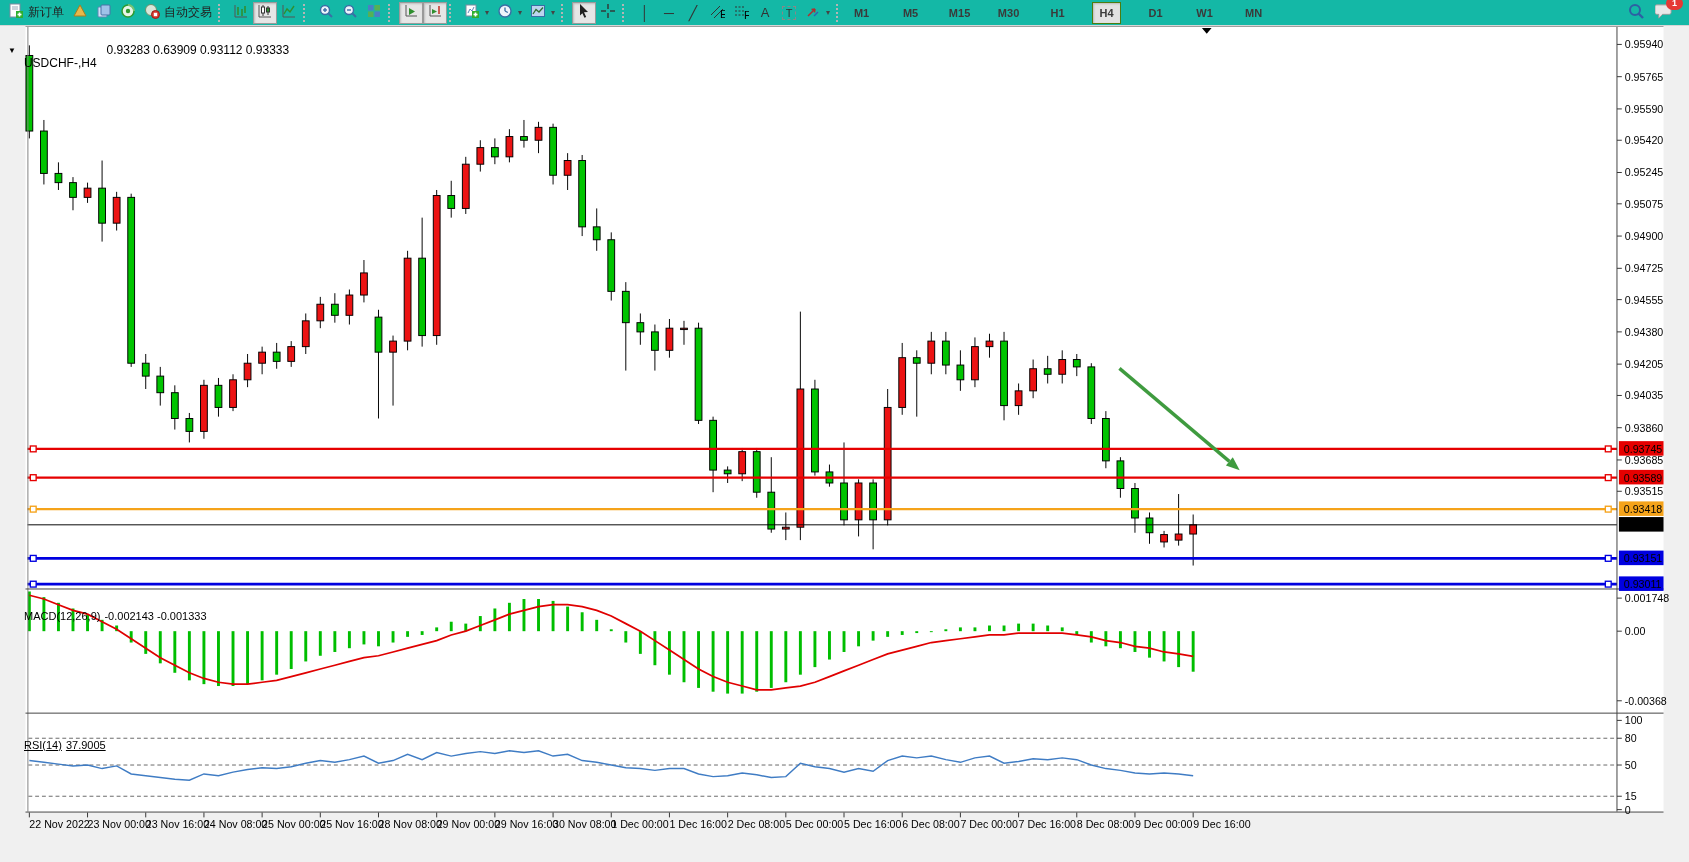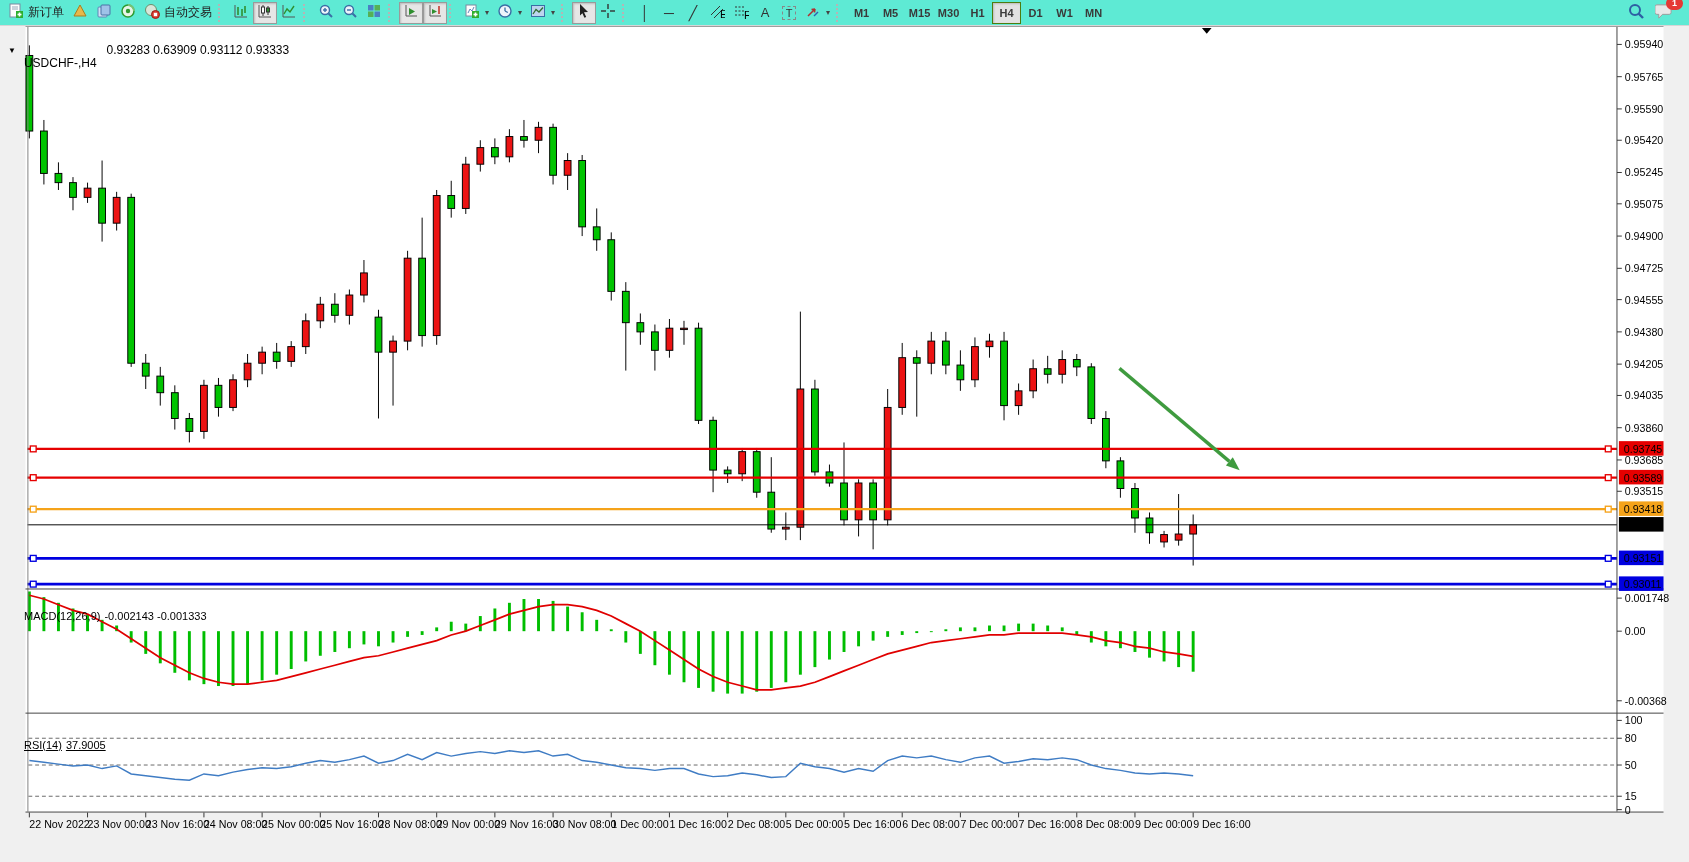--- a/index.html
+++ b/index.html
@@ -1,18 +1,18 @@
 <!DOCTYPE html>
 <html><head>
 <meta charset="utf-8">
 <style>
   html,body{margin:0;padding:0;background:#e9e9e9;font-family:"Liberation Sans",sans-serif;}
   .app{position:relative;width:1689px;height:862px;background:#f0f0f0;overflow:hidden;}
   
-  .toolbar{position:absolute;left:0;top:0;width:1689px;height:26px;background:#5eead4;
+  .toolbar{position:absolute;left:0;top:0;width:1689px;height:26px;background:#14b8a6;
     border-bottom:1px solid #d6d6d6;display:flex;align-items:center;padding-left:4px;box-sizing:border-box;}
   .grip{width:5px;height:18px;border-left:2px dotted #b5b5b5;margin:0 4px 0 2px;}
   .tbtn{display:flex;align-items:center;gap:4px;height:22px;min-width:24px;padding:0 3px;
     border:1px solid transparent;background:transparent;font-family:"Liberation Sans",sans-serif;
     font-size:12px;color:#222;justify-content:center;}
   .tbtn.pressed{border:1px solid #9a9a9a;background:#e6e6e6;box-shadow:inset 1px 1px 2px rgba(0,0,0,.18);}
   .tbtn .dd{font-size:8px;color:#444;margin-left:1px;}
   .glyph{font-size:14px;color:#333;line-height:1;}
   .tf{min-width:27px;height:20px;display:flex;align-items:center;justify-content:center;
     font-size:11px;font-weight:bold;color:#3a3a3a;border:1px solid transparent;}
@@ -270,21 +270,21 @@
         <svg width="16" height="16">
             <path d="M3 13 L10 6 M10 6 L6.5 6.5 M10 6 L9.5 9.5" stroke="#b03030" stroke-width="1.5" fill="none"></path>
             <path d="M9 13 L13 9" stroke="#3060b0" stroke-width="1.5"></path>
           </svg>
       </span>
       <span class="dd">▾</span>
     </button>
 
     <span class="grip"></span>
 
-    <div id="tf-group" style="display:flex;align-items:flex-start;gap:0;">
+    <div id="tf-group" style="display:flex;align-items:flex-start;gap:20px;">
         <div class="tf">M1</div>
         <div class="tf">M5</div>
         <div class="tf">M15</div>
         <div class="tf">M30</div>
         <div class="tf">H1</div>
         <div class="tf pressed">H4</div>
         <div class="tf">D1</div>
         <div class="tf">W1</div>
         <div class="tf">MN</div>
       </div>

